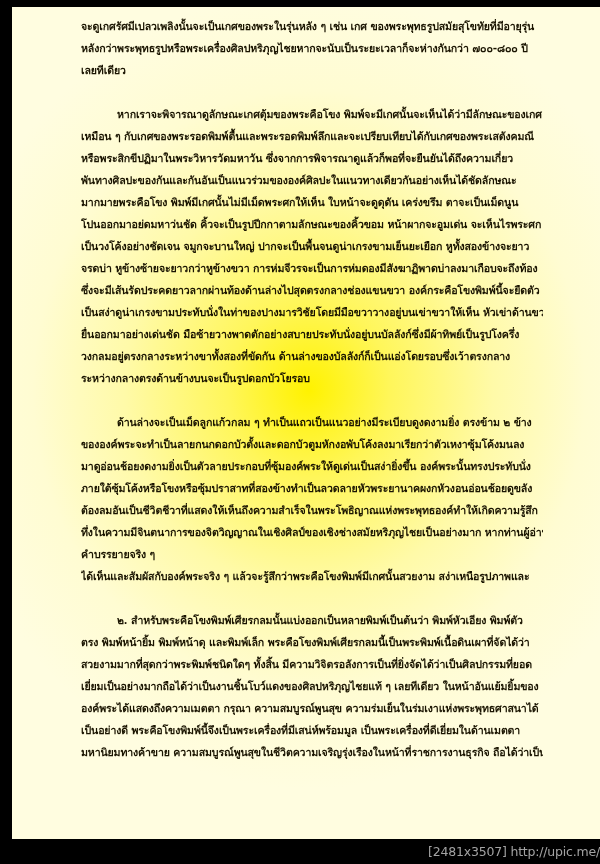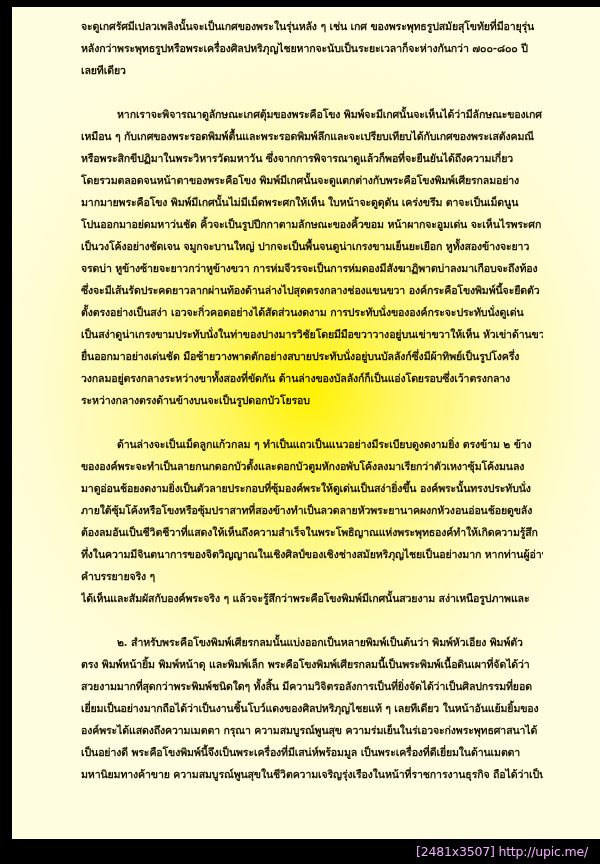--- a/index.html
+++ b/index.html
@@ -49,23 +49,23 @@
   .footer {
     position: absolute;
     left: 0;
     top: 839px;
     width: 600px;
     height: 25px;
     background: #000000;
   }
   .watermark {
     position: absolute;
-    right: 12px;
+    right: 0;
     top: 5px;
-    color: #f0abfc;
+    color: #a3a3a3;
     font-family: "DejaVu Sans", "Liberation Sans", sans-serif;
     font-size: 12.5px;
     letter-spacing: -0.2px;
   }
 </style>
 </head>
 <body>
 
 <div class="page">
   <div class="content">
@@ -73,27 +73,26 @@
     <div class="para">
       <span class="line">จะดูเกศรัศมีเปลวเพลิงนั้นจะเป็นเกศของพระในรุ่นหลัง ๆ เช่น เกศ ของพระพุทธรูปสมัยสุโขทัยที่มีอายุรุ่น</span>
       <span class="line">หลังกว่าพระพุทธรูปหรือพระเครื่องศิลปหริภุญไชยหากจะนับเป็นระยะเวลาก็จะห่างกันกว่า ๗๐๐-๘๐๐ ปี</span>
       <span class="line">เลยทีเดียว</span>
     </div>
 
     <div class="para">
       <span class="line indent">หากเราจะพิจารณาดูลักษณะเกศตุ้มของพระคือโขง พิมพ์จะมีเกศนั้นจะเห็นได้ว่ามีลักษณะของเกศ</span>
       <span class="line">เหมือน ๆ กับเกศของพระรอดพิมพ์ตื้นและพระรอดพิมพ์ลึกและจะเปรียบเทียบได้กับเกศของพระเสตังคมณี</span>
       <span class="line">หรือพระสิกขีปฏิมาในพระวิหารวัดมหาวัน ซึ่งจากการพิจารณาดูแล้วก็พอที่จะยืนยันได้ถึงความเกี่ยว</span>
-      <span class="line">โดยรวมตลอดจนหน้าตาของพระคือโขง พิมพ์มีเกศนั้นจะดูแตกต่างกับพระคือโขงพิมพ์เศียรกลมอย่าง</span>
+      <span class="line">พันทางศิลปะของกันและกันอันเป็นแนวร่วมขององค์ศิลปะในแนวทางเดียวกันอย่างเห็นได้ชัดลักษณะ</span>
       <span class="line">มากมายพระคือโขง พิมพ์มีเกศนั้นไม่มีเม็ดพระศกให้เห็น ใบหน้าจะดูดุดัน เคร่งขรึม ตาจะเป็นเม็ดนูน</span>
       <span class="line">โปนออกมาอย่ดมหาว่นชัด คิ้วจะเป็นรูปปีกกาตามลักษณะของคิ้วขอม หน้าผากจะอูมเด่น จะเห็นไรพระศก</span>
       <span class="line">เป็นวงโค้งอย่างชัดเจน จมูกจะบานใหญ่ ปากจะเป็นพื้นจนดูน่าเกรงขามเย็นยะเยือก หูทั้งสองข้างจะยาว</span>
       <span class="line">จรดบ่า หูข้างซ้ายจะยาวกว่าหูข้างขวา การห่มจีวรจะเป็นการห่มดองมีสังฆาฏิพาดบ่าลงมาเกือบจะถึงท้อง</span>
       <span class="line">ซึ่งจะมีเส้นรัดประคดยาวลากผ่านท้องด้านล่างไปสุดตรงกลางช่องแขนขวา องค์กระคือโขงพิมพ์นี้จะยืดตัว</span>
-      <span class="line">ตั้งตรงอย่างเป็นสง่า เอวจะกิ่วคอดอย่างได้สัดส่วนงดงาม การประทับนั่งขององค์กระจะประทับนั่งดูเด่น</span>
       <span class="line">เป็นสง่าดูน่าเกรงขามประทับนั่งในท่าของปางมารวิชัยโดยมีมือขวาวางอยู่บนเข่าขวาให้เห็น หัวเข่าด้านขวา</span>
       <span class="line">ยื่นออกมาอย่างเด่นชัด มือซ้ายวางพาดตักอย่างสบายประทับนั่งอยู่บนบัลลังก์ซึ่งมีผ้าทิพย์เป็นรูปโงครึ่ง</span>
       <span class="line">วงกลมอยู่ตรงกลางระหว่างขาทั้งสองที่ขัดกัน ด้านล่างของบัลลังก์ก็เป็นแอ่งโดยรอบซึ่งเว้าตรงกลาง</span>
       <span class="line">ระหว่างกลางตรงด้านข้างบนจะเป็นรูปดอกบัวโยรอบ</span>
     </div>
 
     <div class="para">
       <span class="line indent">ด้านล่างจะเป็นเม็ดลูกแก้วกลม ๆ ทำเป็นแถวเป็นแนวอย่างมีระเบียบดูงดงามยิ่ง ตรงข้าม ๒ ข้าง</span>
       <span class="line">ขององค์พระจะทำเป็นลายกนกดอกบัวตั้งและดอกบัวตูมหักงอพับโค้งลงมาเรียกว่าตัวเหงาซุ้มโค้งมนลง</span>
       <span class="line">มาดูอ่อนช้อยงดงามยิ่งเป็นตัวลายประกอบที่ซุ้มองค์พระให้ดูเด่นเป็นสง่ายิ่งขึ้น องค์พระนั้นทรงประทับนั่ง</span>
@@ -102,21 +101,21 @@
       <span class="line">ทึ่งในความมีจินตนาการของจิตวิญญาณในเชิงศิลป์ของเชิงช่างสมัยหริภุญไชยเป็นอย่างมาก หากท่านผู้อ่าน</span>
       <span class="line">คำบรรยายจริง ๆ</span>
       <span class="line">ได้เห็นและสัมผัสกับองค์พระจริง ๆ แล้วจะรู้สึกว่าพระคือโขงพิมพ์มีเกศนั้นสวยงาม สง่าเหนือรูปภาพและ</span>
     </div>
 
     <div class="para">
       <span class="line indent">๒. สำหรับพระคือโขงพิมพ์เศียรกลมนั้นแบ่งออกเป็นหลายพิมพ์เป็นต้นว่า พิมพ์หัวเอียง พิมพ์ตัว</span>
       <span class="line">ตรง พิมพ์หน้ายิ้ม พิมพ์หน้าดุ และพิมพ์เล็ก พระคือโขงพิมพ์เศียรกลมนี้เป็นพระพิมพ์เนื้อดินเผาที่จัดได้ว่า</span>
       <span class="line">สวยงามมากที่สุดกว่าพระพิมพ์ชนิดใดๆ ทั้งสิ้น มีความวิจิตรอลังการเป็นที่ยิ่งจัดได้ว่าเป็นศิลปกรรมที่ยอด</span>
       <span class="line">เยี่ยมเป็นอย่างมากถือได้ว่าเป็นงานชิ้นโบว์แดงของศิลปหริภุญไชยแท้ ๆ เลยทีเดียว ในหน้าอันแย้มยิ้มของ</span>
-      <span class="line">องค์พระได้แสดงถึงความเมตตา กรุณา ความสมบูรณ์พูนสุข ความร่มเย็นในร่เอวจะก่งพระพุทธศาสนาได้</span>
+      <span class="line">องค์พระได้แสดงถึงความเมตตา กรุณา ความสมบูรณ์พูนสุข ความร่มเย็นในร่มเงาแห่งพระพุทธศาสนาได้</span>
       <span class="line">เป็นอย่างดี พระคือโขงพิมพ์นี้จึงเป็นพระเครื่องที่มีเสน่ห์พร้อมมูล เป็นพระเครื่องที่ดีเยี่ยมในด้านเมตตา</span>
       <span class="line">มหานิยมทางค้าขาย ความสมบูรณ์พูนสุขในชีวิตความเจริญรุ่งเรืองในหน้าที่ราชการงานธุรกิจ ถือได้ว่าเป็น</span>
 
     </div>
 
   </div>
 </div>
 
 <div class="footer">
   <span class="watermark">[2481x3507] http://upic.me/</span>

